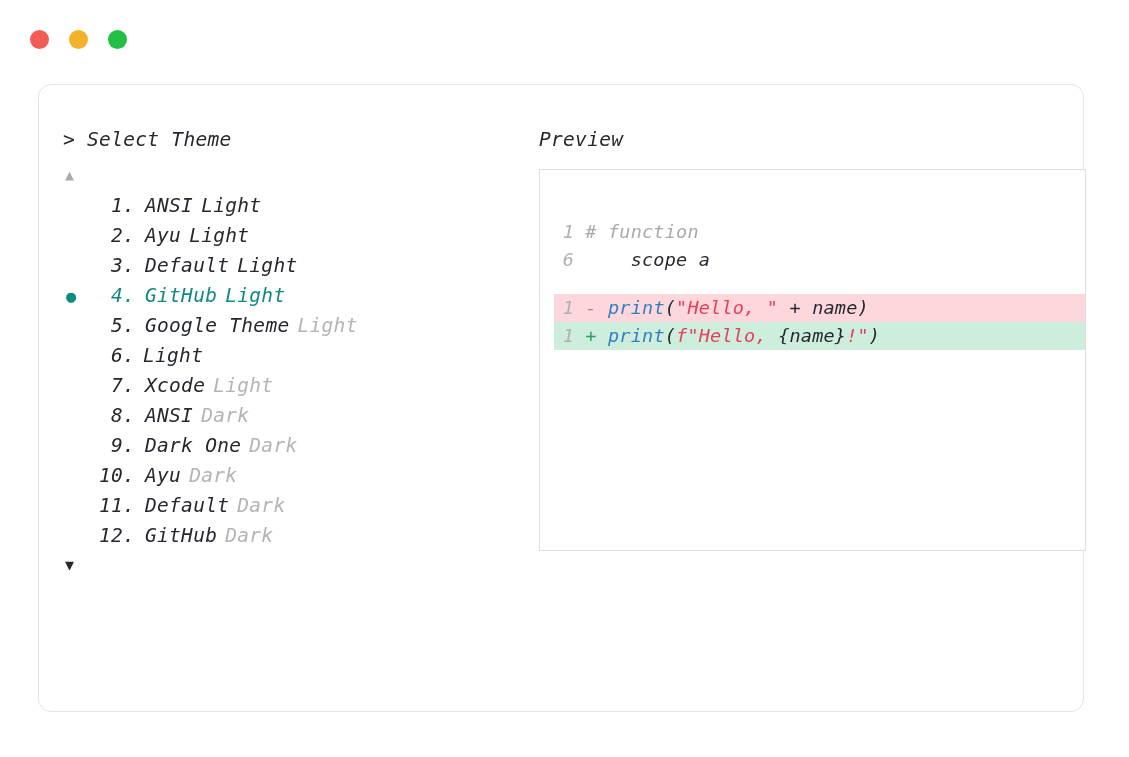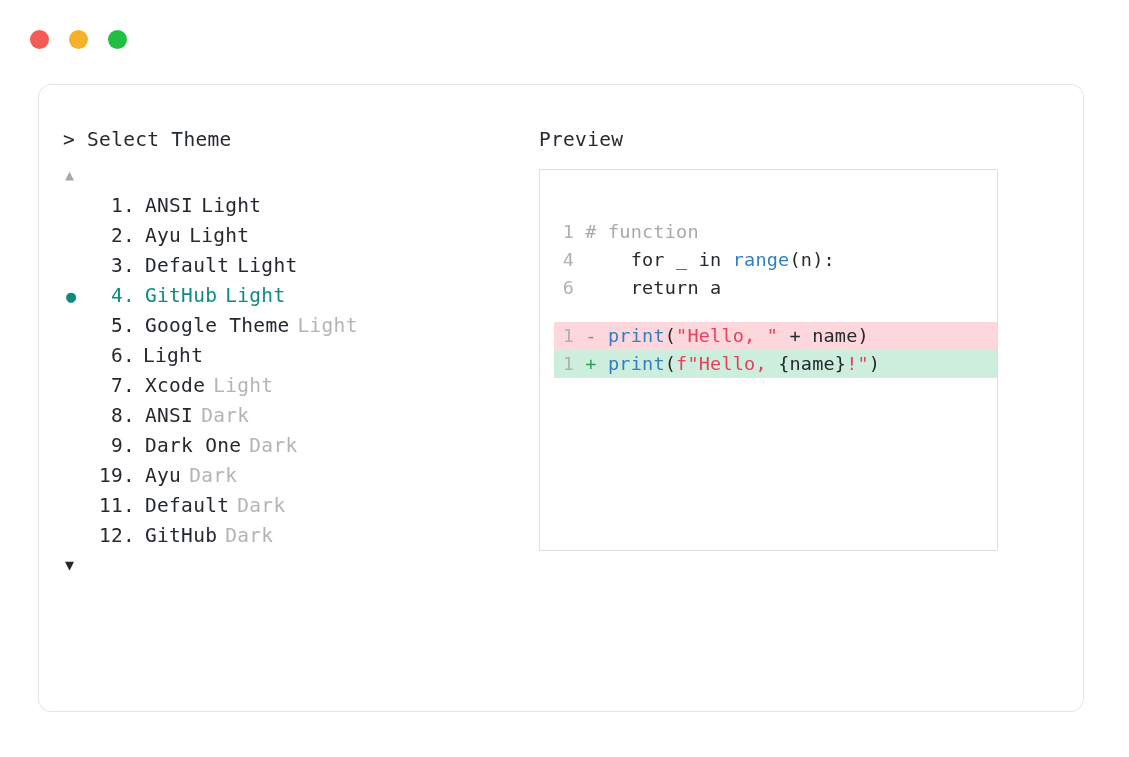--- a/index.html
+++ b/index.html
@@ -37,20 +37,21 @@
   #theme-card {
     position: absolute;
     left: 38px;
     top: 84px;
     width: 1046px;
     height: 628px;
     box-sizing: border-box;
     border: 1.6px solid #e4e4e6;
     border-radius: 13px;
     background: #ffffff;
+    font-style: italic;
   }
 
   
   #card-body {
     position: absolute;
     left: 0; top: 0; right: 0; bottom: 0;
   }
 
   
   #theme-selector {
@@ -123,21 +124,21 @@
   .theme-row.selected .row-index,
   .theme-row.selected .row-dot,
   .theme-row.selected .row-name,
   .theme-row.selected .row-variant,
   .theme-row.selected .variant-strong,
   .theme-row.selected .variant-muted { color: #0f8a82; }
 
   
   #preview-box {
     margin-top: 16px;
-    width: 459px;
+    width: 547px;
     height: 382px;
     box-sizing: border-box;
     border: 1.6px solid #dededf;
     background: #ffffff;
     position: relative;
     overflow: hidden;
   }
   #code-block {
     position: absolute;
     left: 14px;
@@ -213,34 +214,33 @@
       <ul id="theme-list">
           <li class="theme-row"><span class="row-bullet"></span><span class="row-index">1.</span><span class="row-name">ANSI</span><span class="row-variant variant-strong">Light</span></li>
           <li class="theme-row"><span class="row-bullet"></span><span class="row-index">2.</span><span class="row-name">Ayu</span><span class="row-variant variant-strong">Light</span></li>
           <li class="theme-row"><span class="row-bullet"></span><span class="row-index">3.</span><span class="row-name">Default</span><span class="row-variant variant-strong">Light</span></li>
           <li class="theme-row selected"><span class="row-bullet">●</span><span class="row-index">4.</span><span class="row-name">GitHub</span><span class="row-variant variant-strong">Light</span></li>
           <li class="theme-row"><span class="row-bullet"></span><span class="row-index">5.</span><span class="row-name">Google Theme</span><span class="row-variant variant-muted">Light</span></li>
           <li class="theme-row"><span class="row-bullet"></span><span class="row-index">6.</span><span class="row-variant variant-strong">Light</span></li>
           <li class="theme-row"><span class="row-bullet"></span><span class="row-index">7.</span><span class="row-name">Xcode</span><span class="row-variant variant-muted">Light</span></li>
           <li class="theme-row"><span class="row-bullet"></span><span class="row-index">8.</span><span class="row-name">ANSI</span><span class="row-variant variant-muted">Dark</span></li>
           <li class="theme-row"><span class="row-bullet"></span><span class="row-index">9.</span><span class="row-name">Dark One</span><span class="row-variant variant-muted">Dark</span></li>
-          <li class="theme-row"><span class="row-bullet"></span><span class="row-index">19.</span><span class="row-name">Ayu</span><span class="row-variant variant-muted">Dark</span></li>
+          <li class="theme-row"><span class="row-bullet"></span><span class="row-index">10.</span><span class="row-name">Ayu</span><span class="row-variant variant-muted">Dark</span></li>
           <li class="theme-row"><span class="row-bullet"></span><span class="row-index">11.</span><span class="row-name">Default</span><span class="row-variant variant-muted">Dark</span></li>
           <li class="theme-row"><span class="row-bullet"></span><span class="row-index">12.</span><span class="row-name">GitHub</span><span class="row-variant variant-muted">Dark</span></li>
         </ul>
       <span class="scroll-arrow" id="scroll-down-arrow">▼</span>
     </div>
 
     <div id="preview-pane">
       <div class="pane-title">Preview</div>
       <div id="preview-box">
         <div id="code-block">
             <div class="code-line"><span class="ln">1</span> <span class="tok-comment"># function</span></div>
-            <div class="code-line"><span class="ln">4</span> <span class="tok-plain">    for _ in </span><span class="tok-builtin">range</span><span class="tok-plain">(n):</span></div>
-            <div class="code-line"><span class="ln">6</span> <span class="tok-plain">    return a</span></div>
+            <div class="code-line"><span class="ln">6</span> <span class="tok-plain">    scope a</span></div>
             <div class="gap-line"></div>
             <div class="diff-line diff-del"><span class="ln">1</span> <span class="sign-del">-</span> <span class="tok-builtin">print</span><span class="tok-plain">(</span><span class="tok-string">"Hello, "</span><span class="tok-plain"> + name)</span></div>
             <div class="diff-line diff-add"><span class="ln">1</span> <span class="sign-add">+</span> <span class="tok-builtin">print</span><span class="tok-plain">(</span><span class="tok-string">f"Hello, </span><span class="tok-plain">{name}</span><span class="tok-string">!"</span><span class="tok-plain">)</span></div>
           </div>
       </div>
     </div>
 
   </div>
 </div>
 

